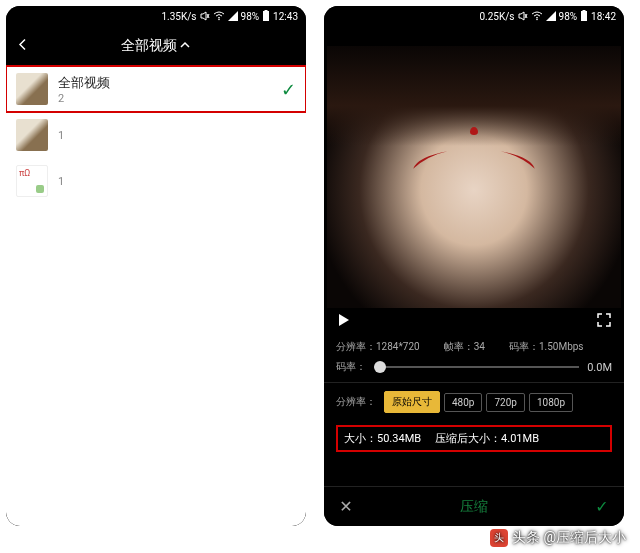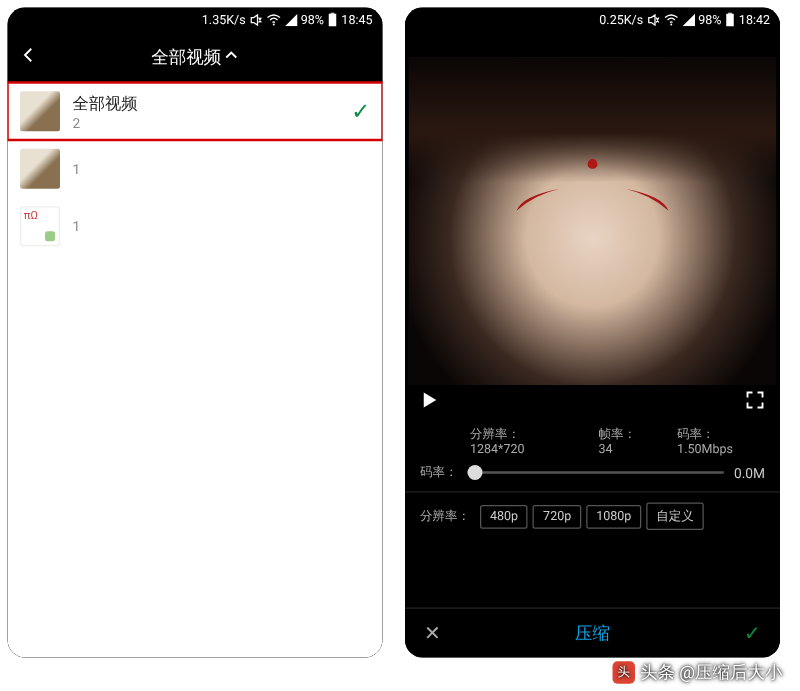--- a/index.html
+++ b/index.html
@@ -168,21 +168,20 @@
     align-items: center;
     justify-content: space-between;
     padding: 0 12px;
   }
   .info-line {
     font-size: 10px;
     color: #aaa;
     padding: 4px 12px;
     display: flex;
     gap: 24px;
-    margin-left: 40px;
   }
   .slider-line {
     display: flex;
     align-items: center;
     padding: 2px 12px 8px 12px;
     gap: 8px;
     font-size: 11px;
     color: #ccc;
     border-bottom: 1px solid #222;
   }
@@ -246,21 +245,21 @@
   }
   .bottom-bar .x {
     width: 44px;
     text-align: center;
     color: #aaa;
     font-size: 16px;
   }
   .bottom-bar .mid {
     flex: 1;
     text-align: center;
-    color: #0ea5e9;
+    color: #15803d;
     font-size: 14px;
   }
   .bottom-bar .ok {
     width: 44px;
     text-align: center;
     color: #0c8a3e;
     font-size: 16px;
   }
   .watermark {
     position: absolute;
@@ -300,21 +299,21 @@
           <circle cx="6" cy="8.5" r="0.8" fill="#fff"></circle>
         </svg>
       <svg width="10" height="10" viewBox="0 0 10 10">
           <path d="M0 10L10 0V10z" fill="#fff"></path>
         </svg>
       <span>98%</span>
       <svg width="8" height="12" viewBox="0 0 8 12">
           <rect x="1" y="1" width="6" height="10" fill="#fff"></rect>
           <rect x="2.5" y="0" width="3" height="1" fill="#fff"></rect>
         </svg>
-      <span>18:45</span>
+      <span>12:43</span>
     </div>
     <div class="topbar">
       <span class="back">
         <svg width="14" height="14" viewBox="0 0 14 14">
             <path d="M9 2L4 7l5 5" stroke="#fff" stroke-width="1.5" fill="none"></path>
           </svg>
       </span>
       <span>全部视频</span>
       <span class="caret">
         <svg width="12" height="12" viewBox="0 0 12 12">
@@ -398,24 +397,28 @@
         <span><span>帧率：</span><span>34</span></span>
         <span><span>码率：</span><span>1.50Mbps</span></span>
       </div>
       <div class="slider-line">
         <span class="label">码率：</span>
         <div class="track"></div>
         <span>0.0M</span>
       </div>
       <div class="res-line">
         <span class="label">分辨率：</span>
+        <span class="chip active">原始尺寸</span>
         <span class="chip">480p</span>
         <span class="chip">720p</span>
         <span class="chip">1080p</span>
-        <span class="chip">自定义</span>
+      </div>
+      <div class="size-line">
+        <span><span>大小：</span><span>50.34MB</span></span>
+        <span><span>压缩后大小：</span><span>4.01MB</span></span>
       </div>
       <div class="bottom-bar">
         <span class="x">✕</span>
         <span class="mid">压缩</span>
         <span class="ok">✓</span>
       </div>
     </div>
   </div>
 </div>
 

